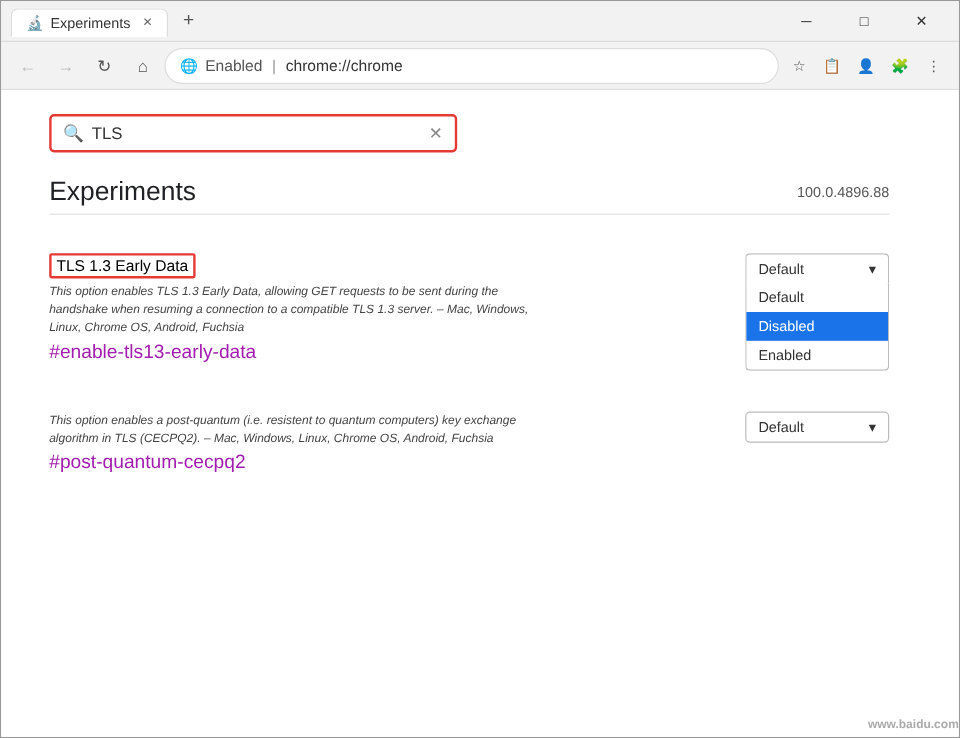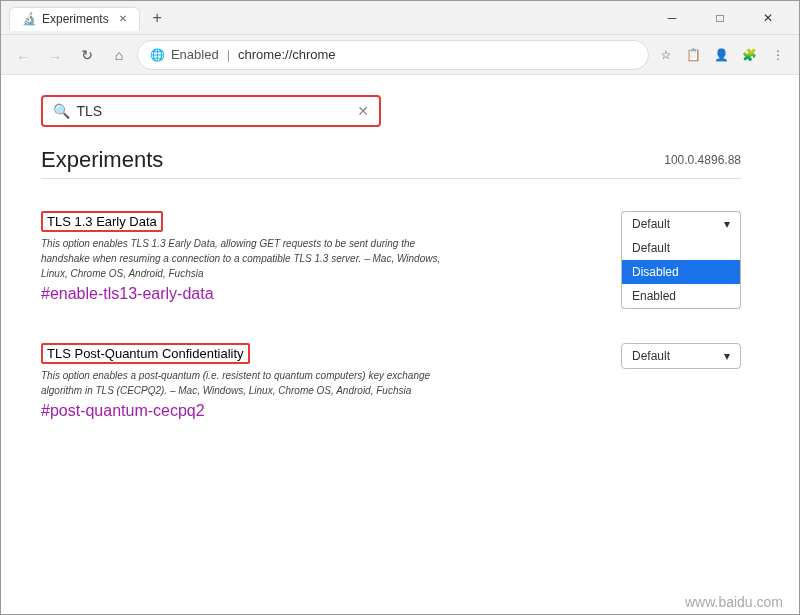--- a/index.html
+++ b/index.html
@@ -117,22 +117,22 @@
 
     
     .main-content::-webkit-scrollbar { width: 8px; }
     .main-content::-webkit-scrollbar-track { background: #f1f1f1; }
     .main-content::-webkit-scrollbar-thumb { background: #ccc; border-radius: 4px; }
 
     .divider { height: 1px; background: #e0e0e0; margin: 0 0 16px 0; }
 
     
     .watermark {
-      position: absolute; bottom: 4px; right: 16px;
-      font-size: 14px; color: #aaa; z-index: 50;
+      position: absolute; bottom: 4px; right: 0;
+      font-size: 10px; color: #aaa; z-index: 50; font-weight: bold;
     }
   </style>
 </head>
 <body>
 
 <div class="window-frame">
 
   <div class="title-bar">
     <div class="title-bar-left">
       <div class="tab-active">
@@ -212,25 +212,20 @@
                 <div class="dropdown-item">Default</div>
                 <div class="dropdown-item selected">Disabled</div>
                 <div class="dropdown-item">Enabled</div>
               </div>
             </div>
           </div>
         </div>
 
         <div class="experiment-item" style="margin-top:40px;">
           <div class="experiment-info">
-            <div class="experiment-name-box">
-              <span>
-                <span class="highlight">TLS</span><span> Post-Quantum Confidentiality</span>
-              </span>
-            </div>
             <div class="experiment-desc">This option enables a post-quantum (i.e. resistent to quantum computers) key exchange algorithm in TLS (CECPQ2). – Mac, Windows, Linux, Chrome OS, Android, Fuchsia</div>
             <a class="experiment-link">#post-quantum-cecpq2</a>
           </div>
           <div class="experiment-control">
             <div class="dropdown-container">
               <div class="dropdown-btn">
                 <span>Default</span>
                 <span>▾</span>
               </div>
             </div>

